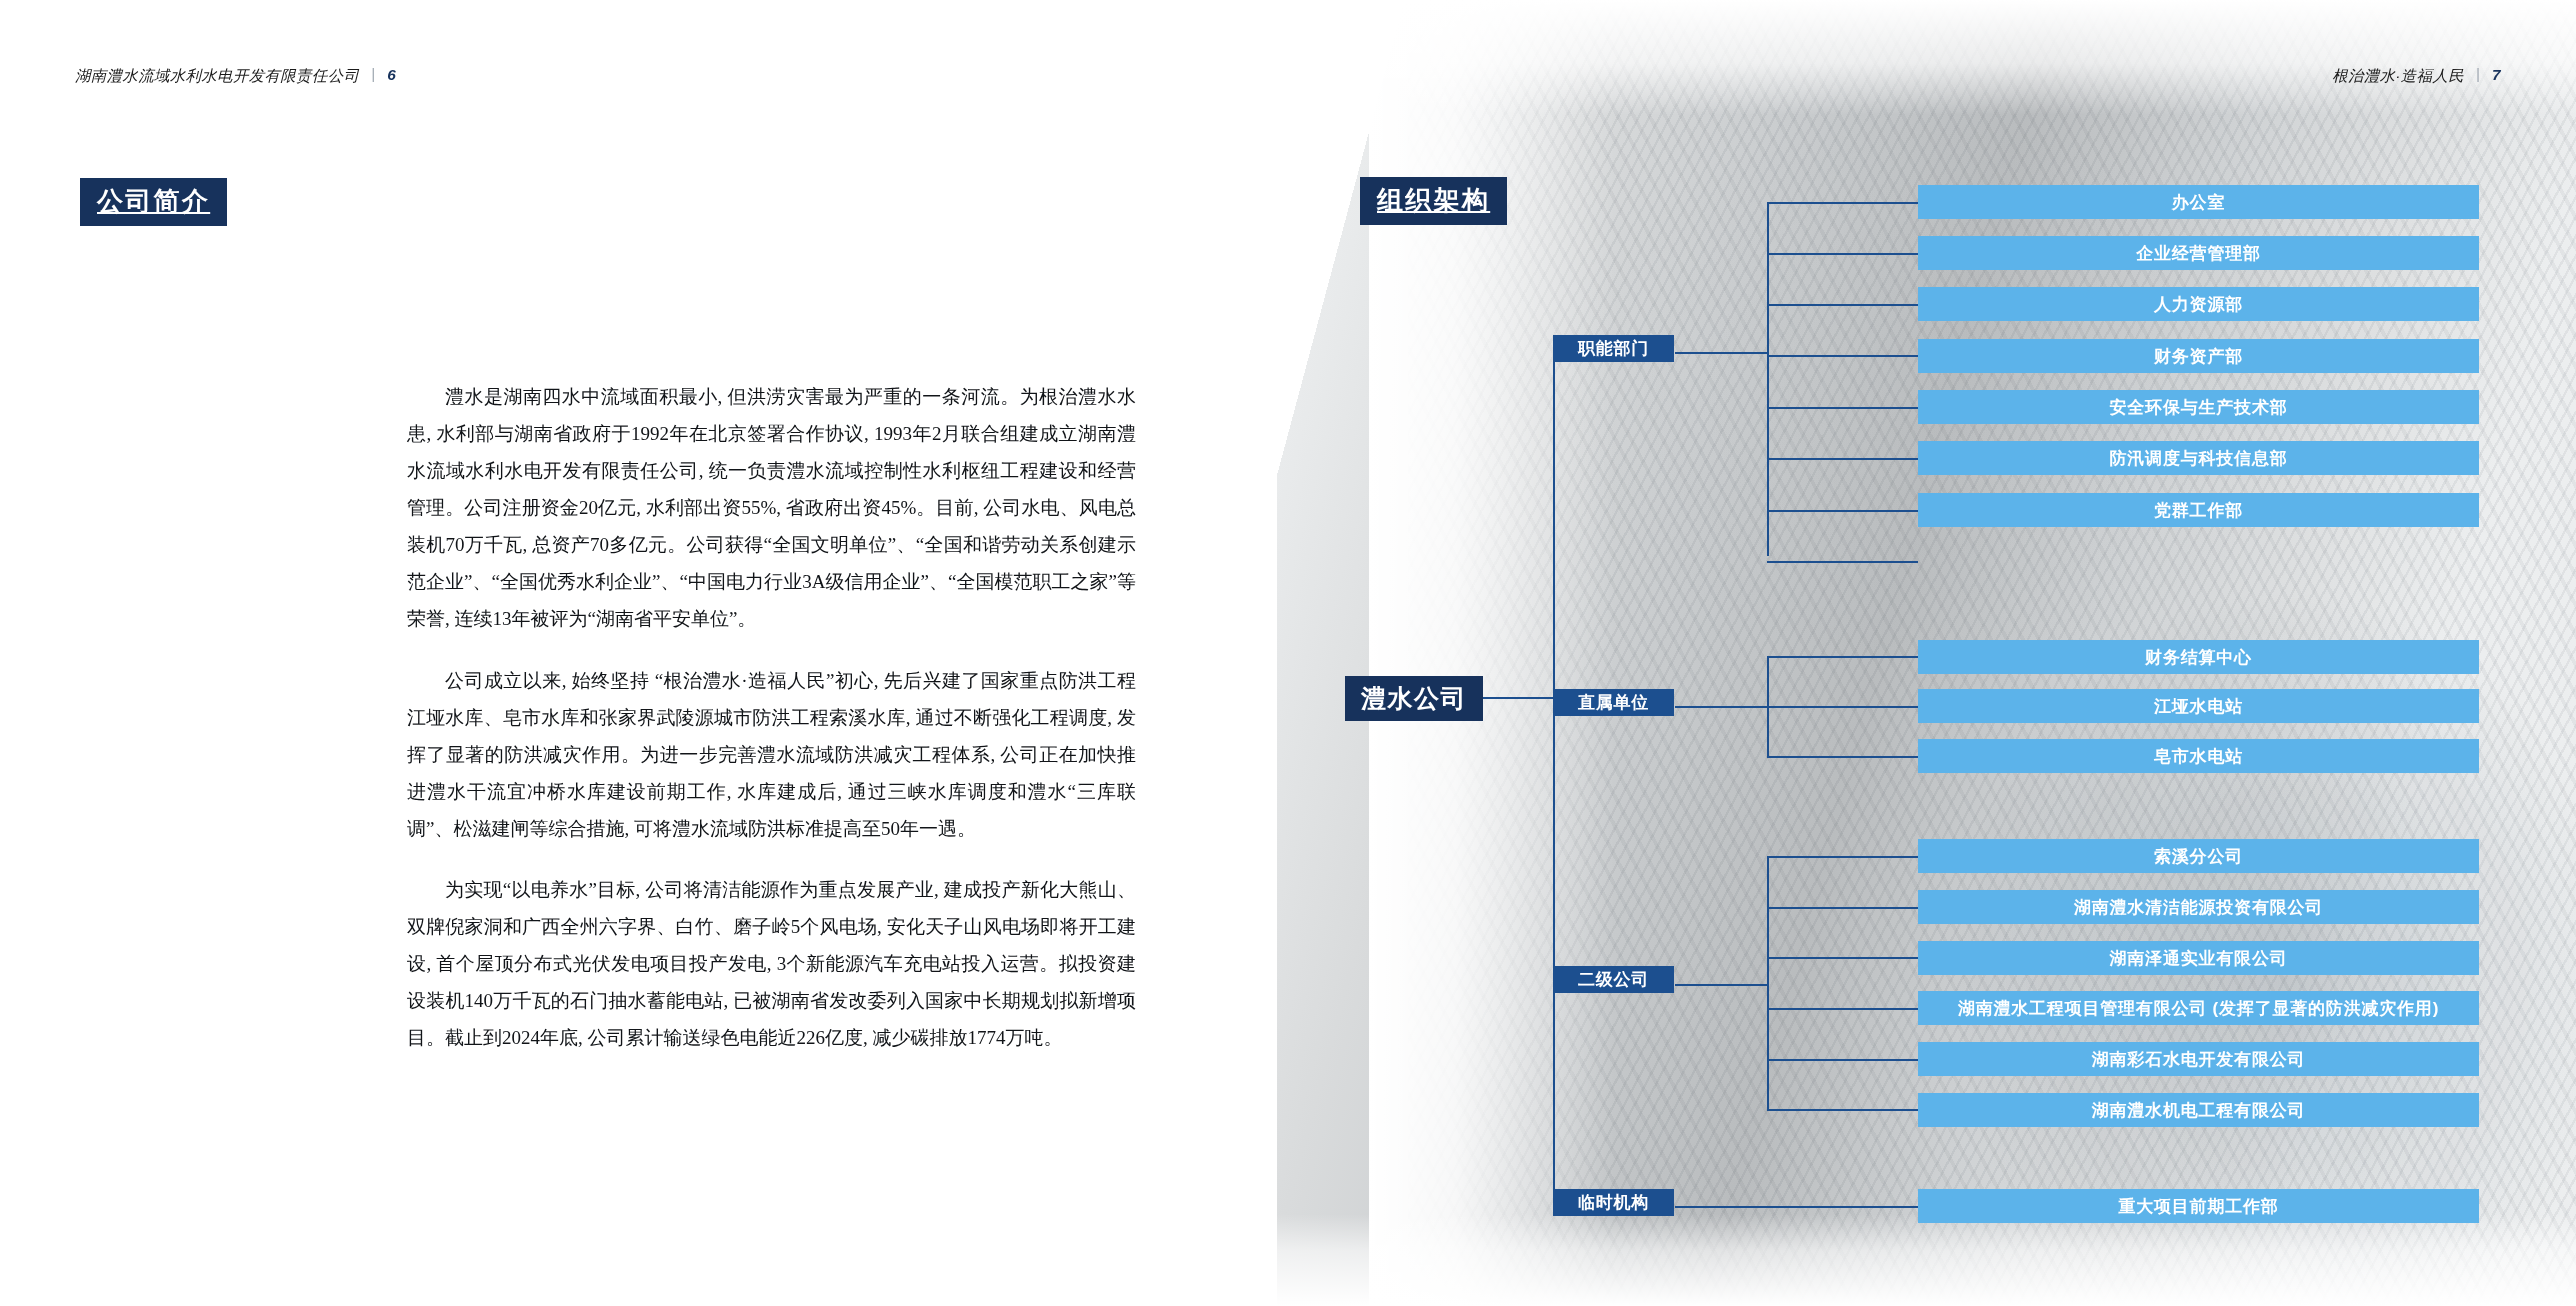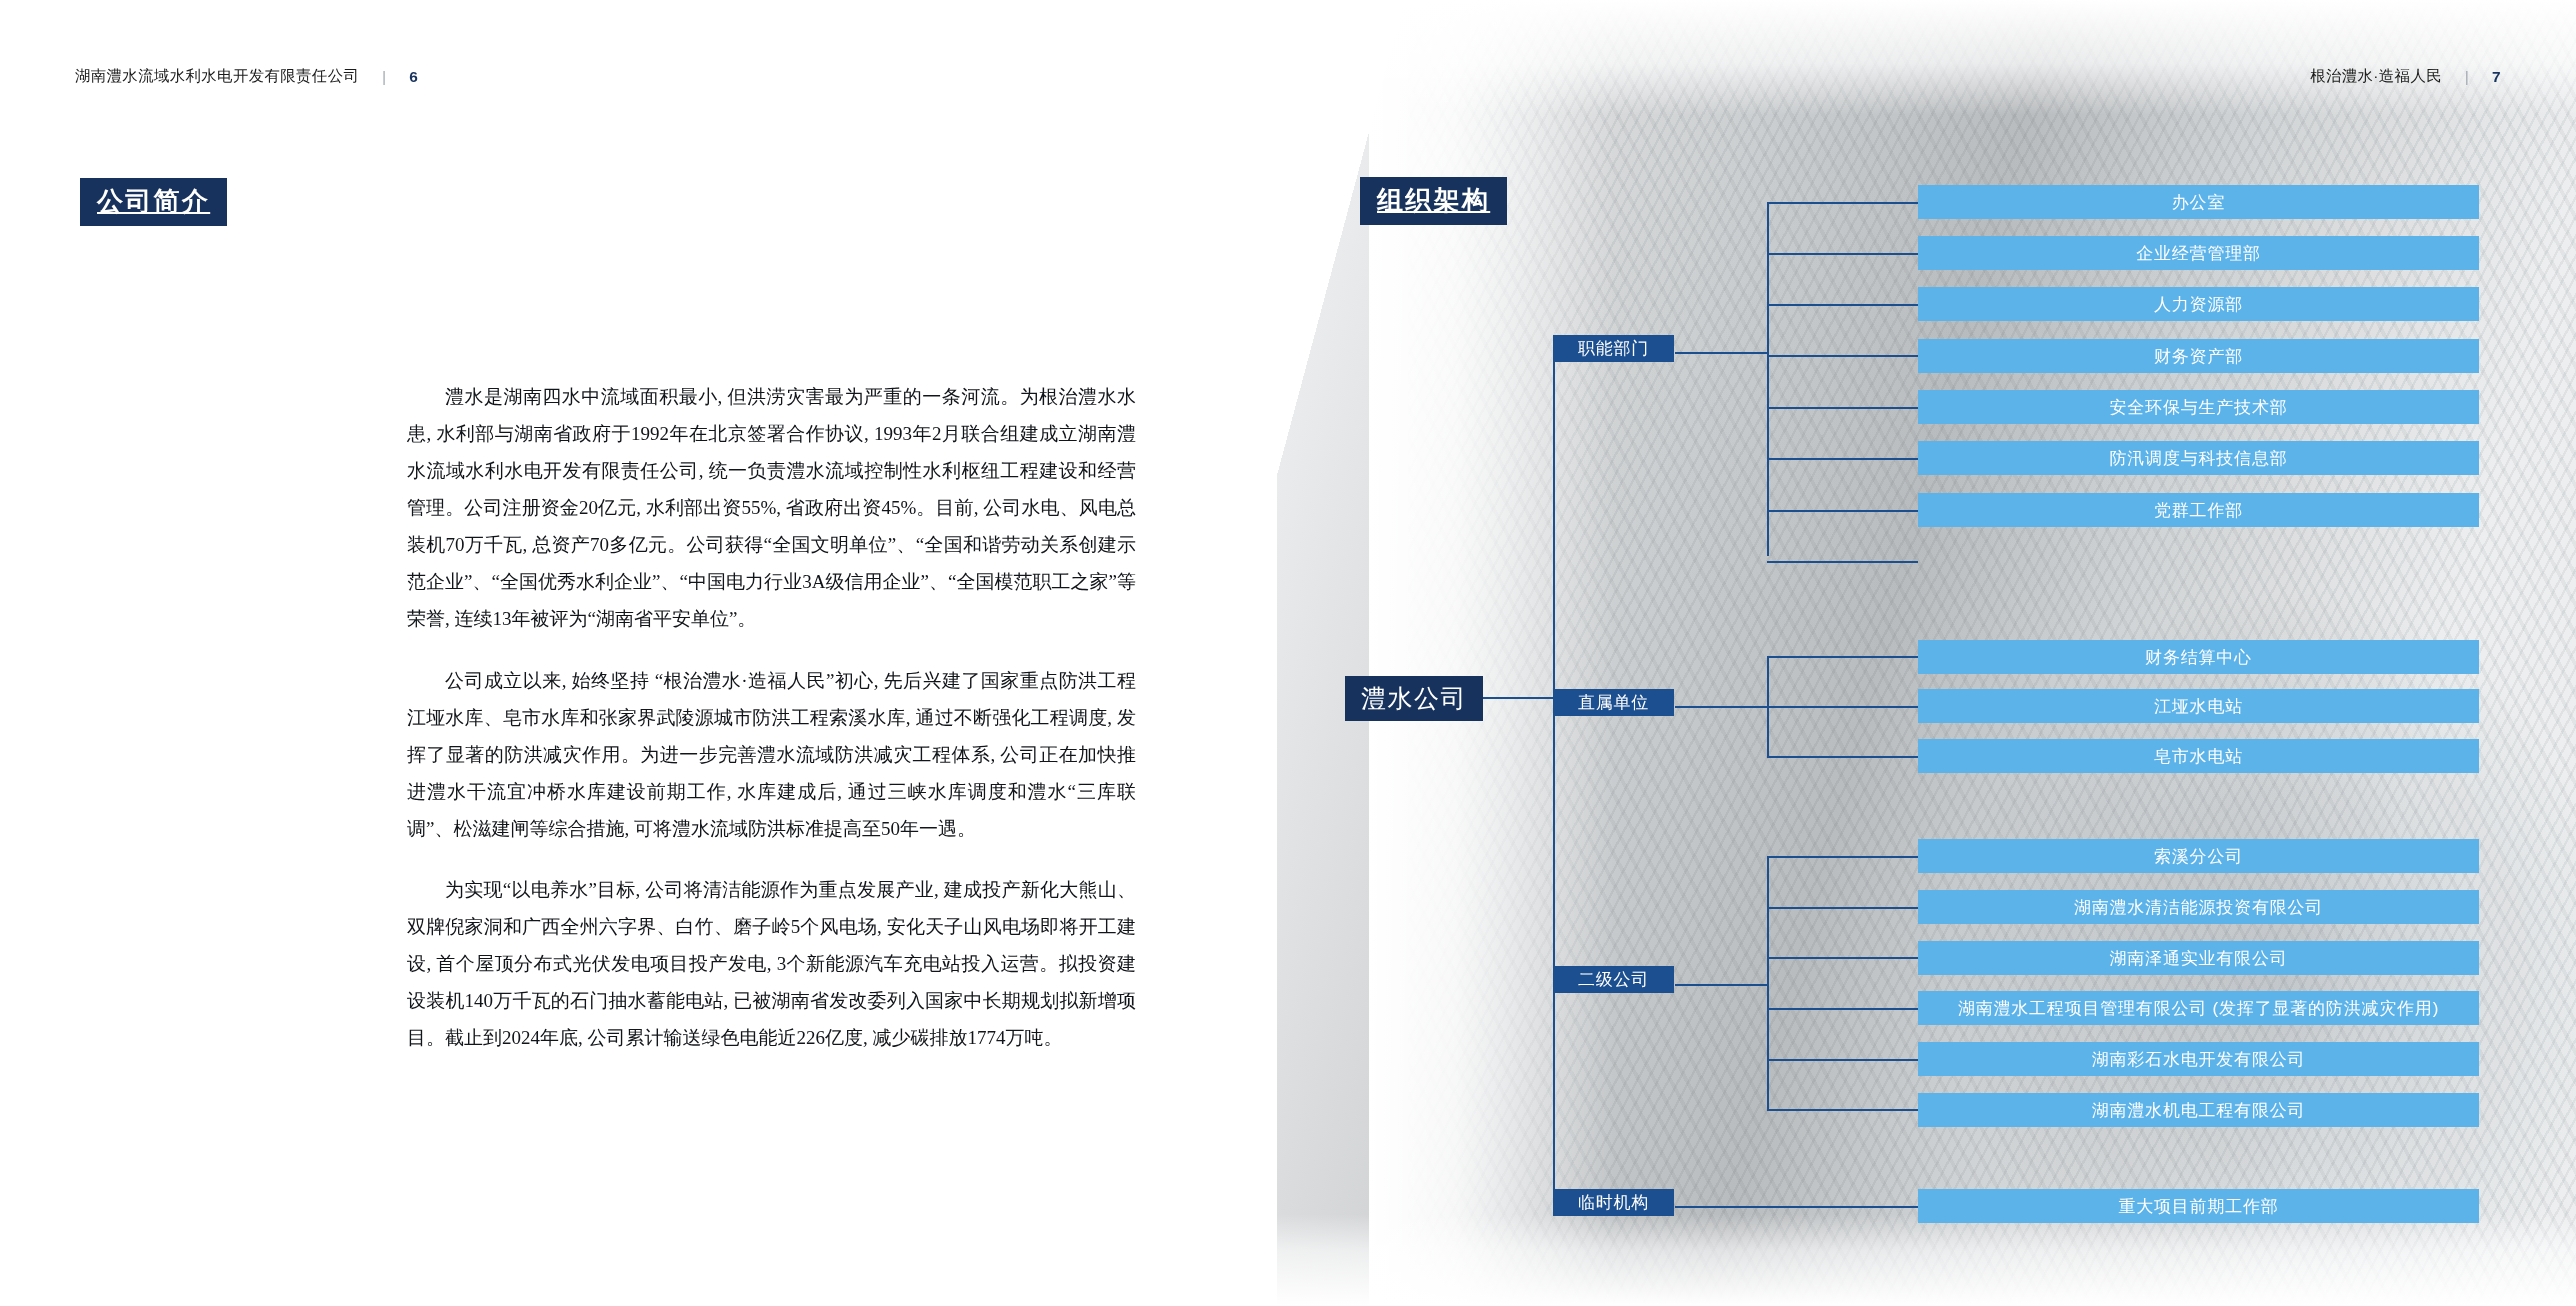--- a/index.html
+++ b/index.html
@@ -32,22 +32,23 @@
 
   
   .runhead {
     position: absolute;
     top: 66px;
     font-size: 15.4px;
     color: #1a1a1a;
     letter-spacing: 0.4px;
     white-space: nowrap;
     display: flex;
-    align-items: center;
-    gap: 23px;
+    align-items: flex-start;
+    gap: 12px;
+    font-style: italic;
   }
   .runhead-left { left: 75px; }
   .runhead-right { right: 75px; }
   .runhead .sep { color: #9aa3ad; font-size: 14px; }
   .runhead .pg { font-weight: bold; font-size: 15.4px; color: #17325c; }
 
   
   .sec-title {
     position: absolute;
     background: #17325c;
@@ -116,21 +117,21 @@
     position: absolute;
     left: 0; top: 0;
     width: 1299px; height: 1306px;
     z-index: 4;
   }
   .node {
     position: absolute;
     background: #4fa9e8;
     color: #ffffff;
     font-size: 17px;
-    font-weight: normal;
+    font-weight: bold;
     display: flex;
     align-items: center;
     justify-content: center;
     letter-spacing: 0.8px;
     white-space: nowrap;
   }
   .node.leaf {
     left: 641px;
     width: 561px;
     height: 34px;

